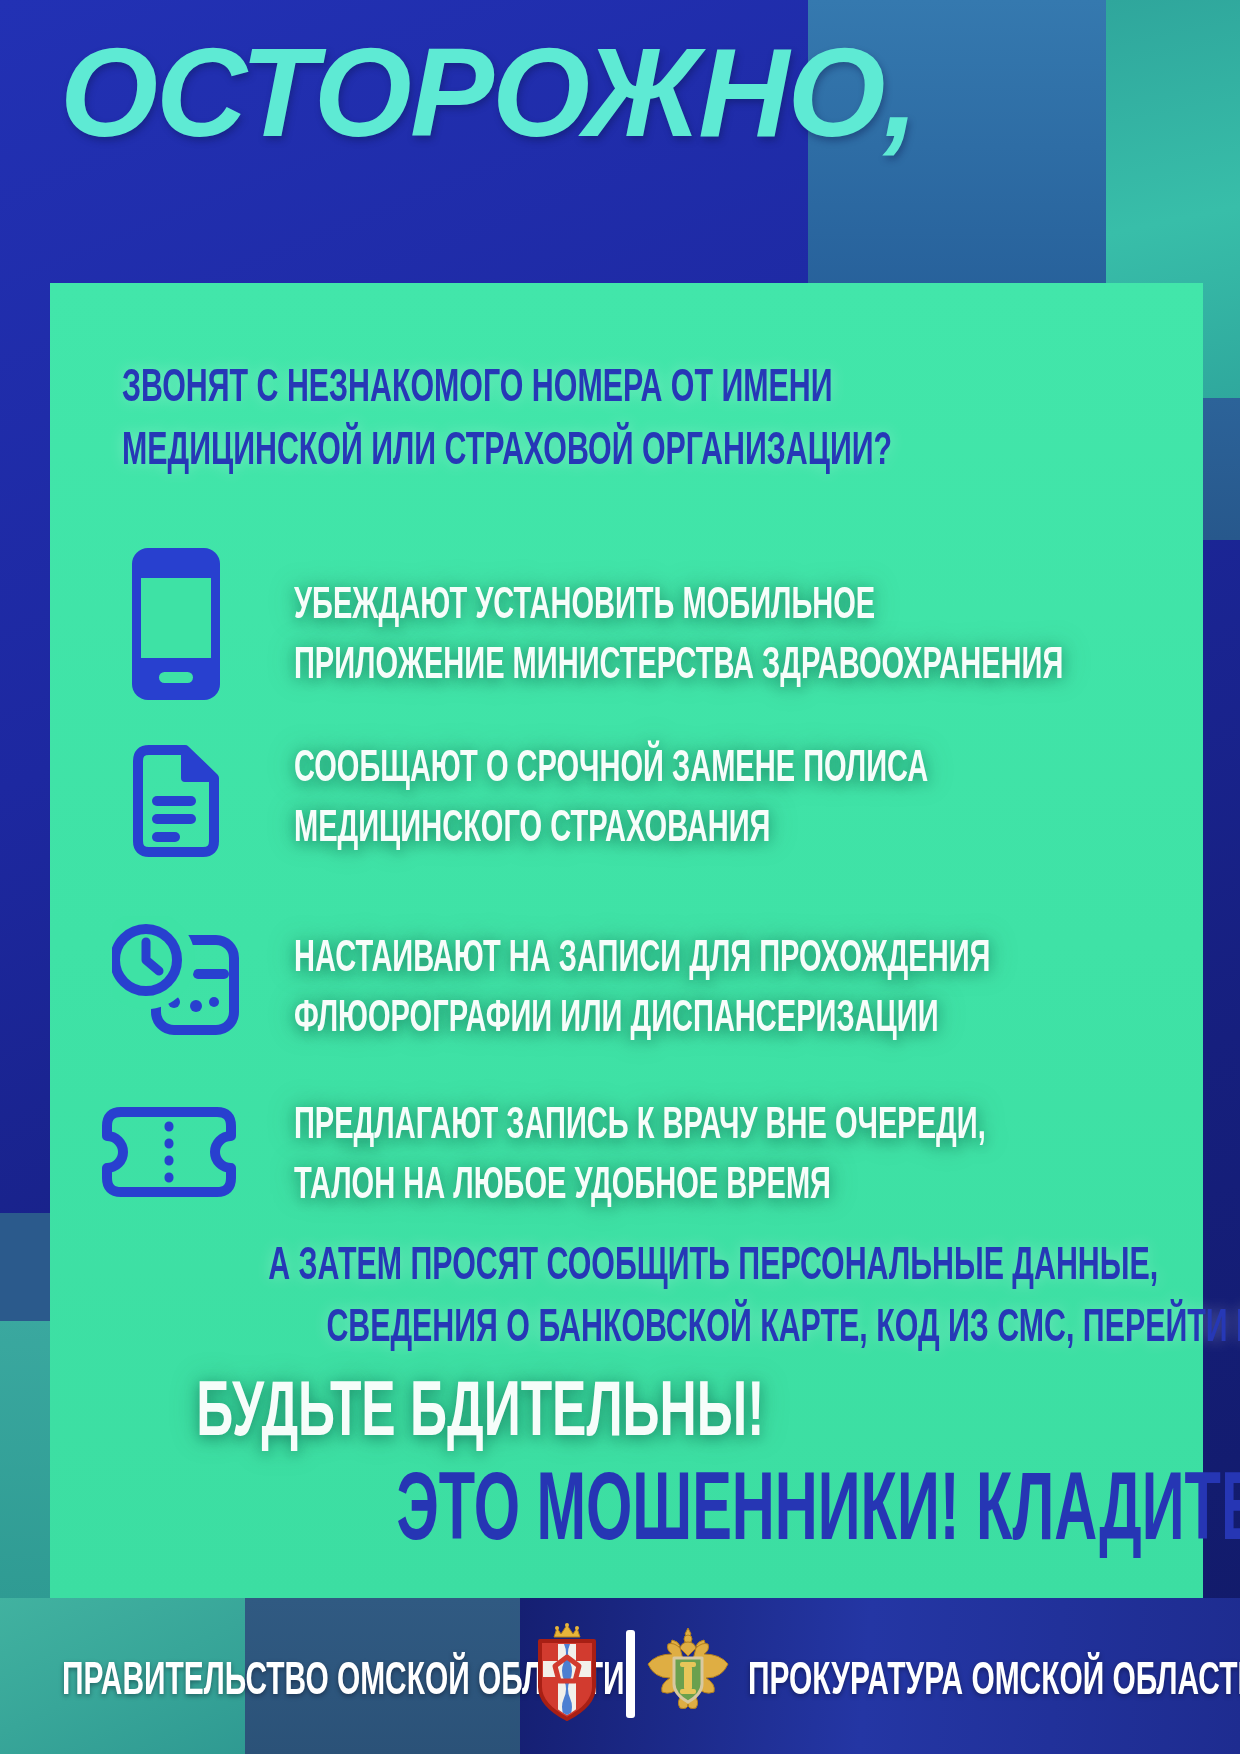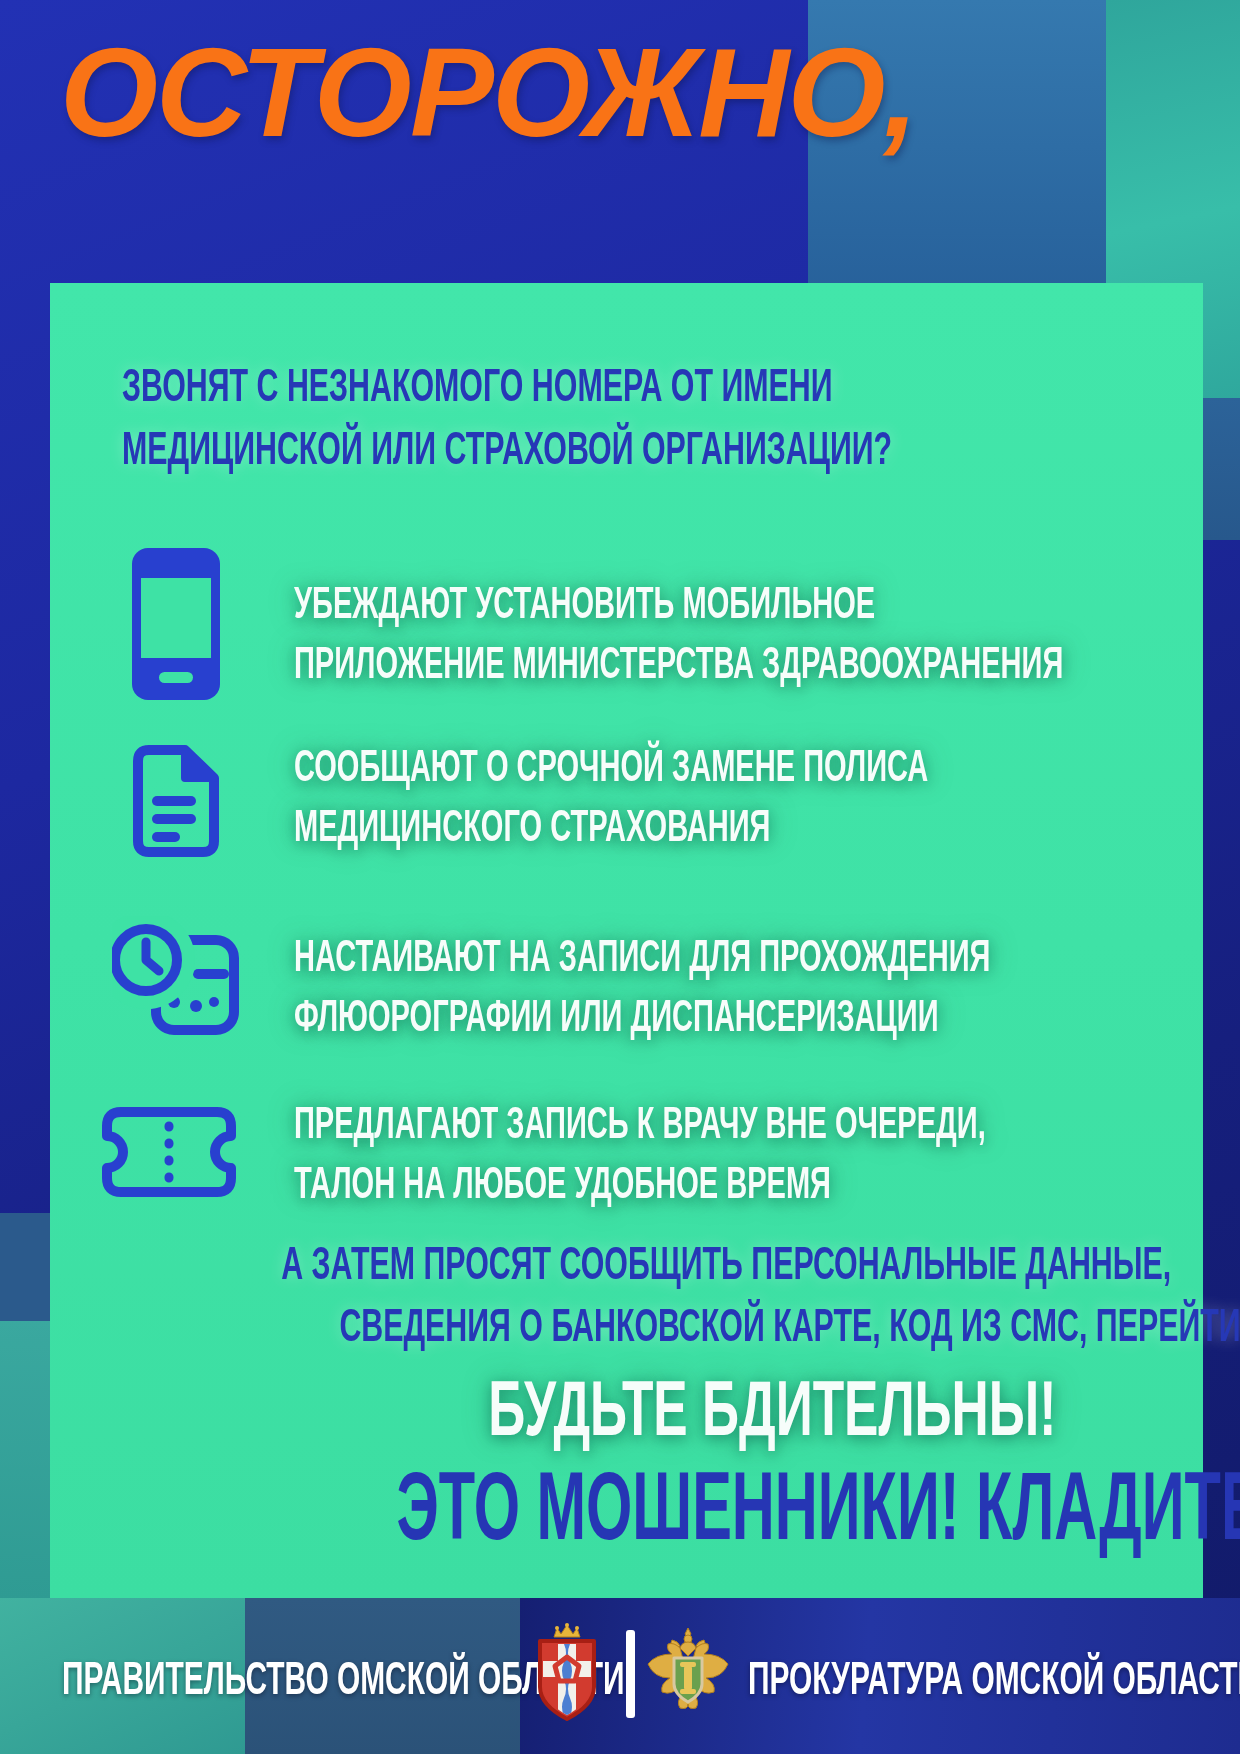--- a/index.html
+++ b/index.html
@@ -19,21 +19,21 @@
   .strip-teal-left{left:0;top:1321px;width:50px;height:277px;
         background:linear-gradient(180deg,#3aa89f,#2f9b93);}
   .footer-teal{left:0;top:1598px;width:245px;height:156px;
         background:linear-gradient(155deg,#41b2a0 0%,#2f9a92 100%);}
   .footer-slate{left:245px;top:1598px;width:275px;height:156px;
         background:linear-gradient(180deg,#305a82,#2b5278);}
   .footer-navy{left:520px;top:1598px;width:720px;height:156px;
         background:linear-gradient(95deg,#151f72 0%,#2436a4 48%,#1e2c90 100%);}
 
   
-  .title{left:60px;top:36px;color:#f97316;font-style:italic;font-weight:bold;
+  .title{left:60px;top:36px;color:#5eead4;font-style:italic;font-weight:bold;
          font-size:126px;line-height:113px;letter-spacing:-0.015em;
          text-shadow:2px 4px 7px rgba(8,18,70,.35);}
 
   
   .panel{left:50px;top:283px;width:1153px;height:1315px;
          background:linear-gradient(180deg,#42e6aa 0%,#3cdea2 100%);}
 
   .cnd{display:inline-block;transform:scaleX(.66);transform-origin:0 50%;white-space:nowrap;}
   .cnd-c{display:inline-block;transform:scaleX(.66);transform-origin:50% 50%;white-space:nowrap;}
   .cnd-c2{display:inline-block;transform:scaleX(.62);transform-origin:50% 50%;white-space:nowrap;}
@@ -48,24 +48,24 @@
   .t1{left:294px;top:573px;}
   .t2{left:294px;top:736px;}
   .t3{left:294px;top:926px;}
   .t4{left:294px;top:1093px;}
 
   .ic1{left:132px;top:548px;}
   .ic2{left:133px;top:745px;}
   .ic3{left:112px;top:916px;}
   .ic4{left:101px;top:1106px;}
 
-  .warning{left:52px;top:1232px;width:1153px;text-align:center;
+  .warning{left:39px;top:1232px;width:1153px;text-align:center;
            font-size:46px;line-height:62px;
            text-shadow:0 0 18px rgba(255,255,255,.30);}
-  .vigilant{left:50px;top:1368px;width:1153px;text-align:right;font-size:78px;line-height:80px;}
+  .vigilant{left:50px;top:1368px;width:1153px;text-align:left;font-size:78px;line-height:80px;}
   .hangup{left:50px;top:1458px;width:1153px;text-align:center;font-size:96px;line-height:96px;
           color:#2636b4;font-weight:bold;}
 
   
   .footer-org{font-size:46px;line-height:50px;color:#ffffff;font-weight:bold;
               text-shadow:0 2px 6px rgba(0,0,20,.4);}
   .org-left{left:62px;top:1653px;}
   .org-right{left:748px;top:1653px;}
   .fx{transform:scaleX(.65);}
   .divider{left:626px;top:1630px;width:9px;height:88px;background:#ffffff;border-radius:3px;}

